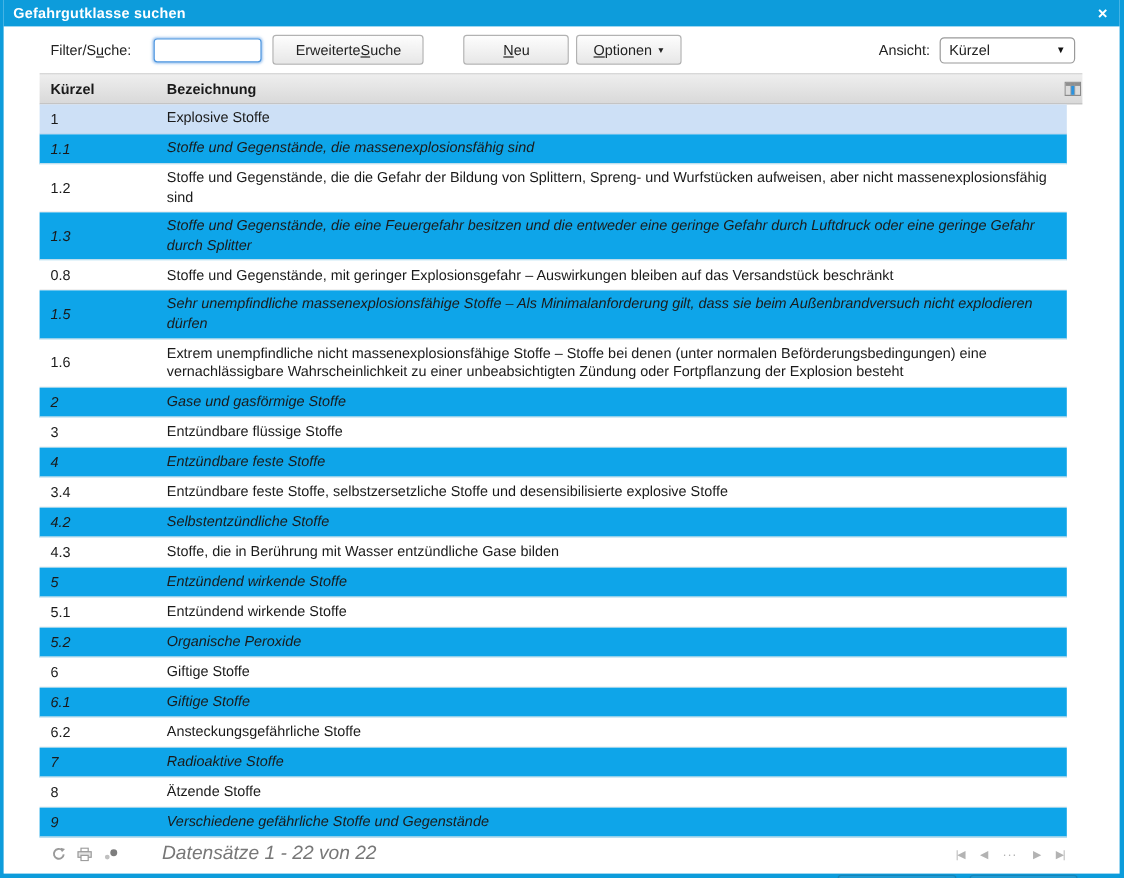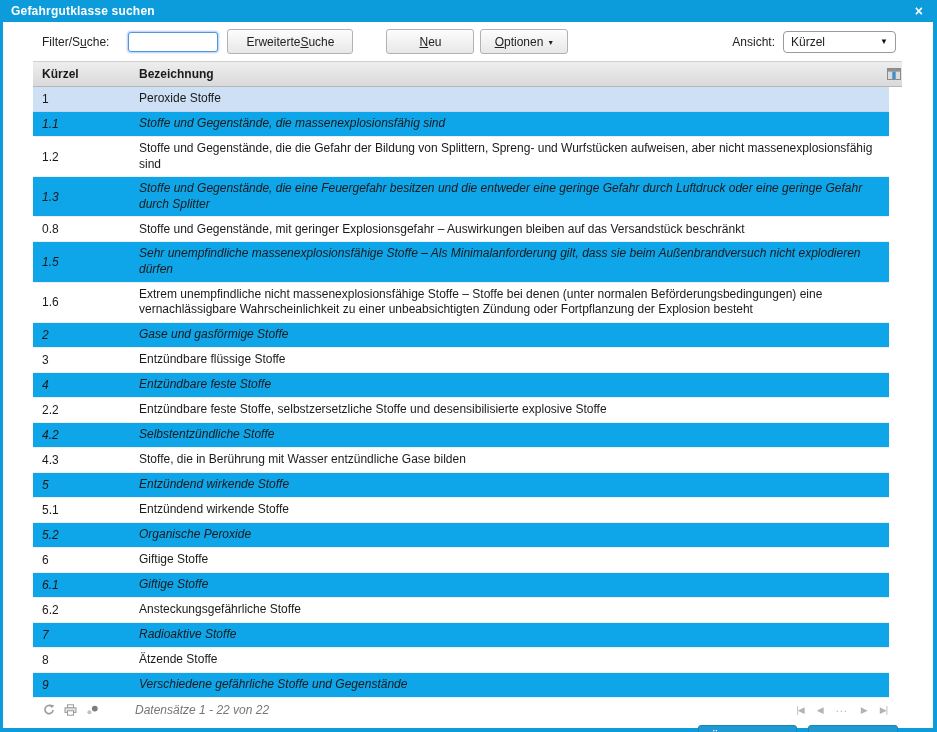--- a/index.html
+++ b/index.html
@@ -76,21 +76,21 @@
   .row .cell-b { padding-top:4px; padding-bottom:4px; line-height:1.3; }
   .row.odd  { background:#fff; }
   .row.even { background:#0ea5e9;font-style:italic; }
   .row.selected { background:var(--sel); border-bottom-color:#c2d7ee; }
   
   .footerbar {
     display:flex; align-items:center; margin:5px 31px 0 30px; flex:0 0 auto;
   }
   .f-icons { display:flex; align-items:center; gap:9px; padding-left:10px; }
   .f-icons .icon { cursor:pointer; display:inline-flex; }
-  .records { font-style:italic; font-size:12px; color:#777; margin-left:36px; }
+  .records { font-style:italic; font-size:16px; color:#777; margin-left:36px; }
   .pager { margin-left:auto; display:flex; align-items:center; gap:13px; padding-right:15px; }
   .pager span { color:#b3b3b3; font-size:9px; cursor:pointer; letter-spacing:-1px; }
   .pager .dots { font-size:11px; letter-spacing:1px; position:relative; top:-2px; }
   
   .actionbar { display:flex; justify-content:flex-end; gap:11px; margin:8px 35px 0 0; flex:0 0 auto; }
   .btn-primary {
     min-width:90px; height:25px; border-radius:3px; cursor:pointer;
     background:#1e9ad3; border:1px solid #1585ba; color:#fff;
     font-family:"Liberation Sans", sans-serif; font-size:12px; font-weight:bold;
     display:inline-flex; align-items:center; justify-content:center; padding:0 12px;
@@ -145,21 +145,21 @@
           <rect x="5.4" y="3.6" width="3.2" height="7.4" fill="#2a93e0"></rect>
           <line x1="5.4" y1="0.5" x2="5.4" y2="11.5" stroke="#9a9a9a" stroke-width="0.7"></line>
           <line x1="8.6" y1="0.5" x2="8.6" y2="11.5" stroke="#9a9a9a" stroke-width="0.7"></line>
         </svg>
       </div>
     </div>
     <div class="tbody">
 
         <div class="row selected">
           <div class="cell-k">1</div>
-          <div class="cell-b">Peroxide Stoffe</div>
+          <div class="cell-b">Explosive Stoffe</div>
         </div>
 
         <div class="row even">
           <div class="cell-k">1.1</div>
           <div class="cell-b">Stoffe und Gegenstände, die massenexplosionsfähig sind</div>
         </div>
 
         <div class="row odd">
           <div class="cell-k">1.2</div>
           <div class="cell-b">Stoffe und Gegenstände, die die Gefahr der Bildung von Splittern, Spreng- und Wurfstücken aufweisen, aber nicht massenexplosionsfähig sind</div>
@@ -194,21 +194,21 @@
           <div class="cell-k">3</div>
           <div class="cell-b">Entzündbare flüssige Stoffe</div>
         </div>
 
         <div class="row even">
           <div class="cell-k">4</div>
           <div class="cell-b">Entzündbare feste Stoffe</div>
         </div>
 
         <div class="row odd">
-          <div class="cell-k">2.2</div>
+          <div class="cell-k">3.4</div>
           <div class="cell-b">Entzündbare feste Stoffe, selbstzersetzliche Stoffe und desensibilisierte explosive Stoffe</div>
         </div>
 
         <div class="row even">
           <div class="cell-k">4.2</div>
           <div class="cell-b">Selbstentzündliche Stoffe</div>
         </div>
 
         <div class="row odd">
           <div class="cell-k">4.3</div>

